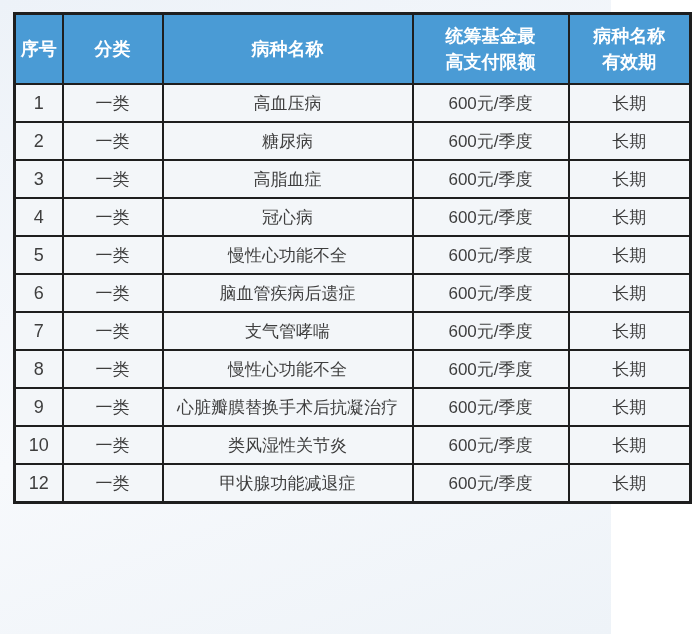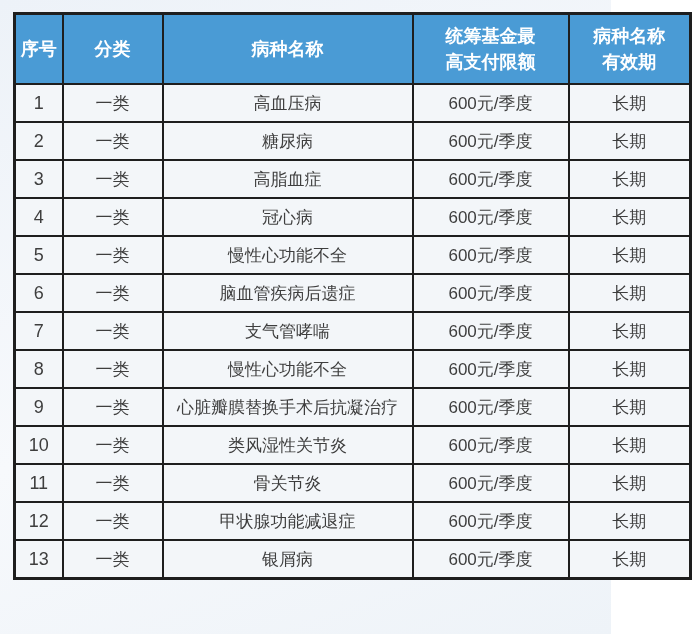--- a/index.html
+++ b/index.html
@@ -117,35 +117,21 @@
         <td>长期</td>
       </tr>
       <tr>
         <td class="col-no">10</td>
         <td>一类</td>
         <td>类风湿性关节炎</td>
         <td>600元/季度</td>
         <td>长期</td>
       </tr>
       <tr>
-        <td class="col-no">11</td>
-        <td>一类</td>
-        <td>骨关节炎</td>
-        <td>600元/季度</td>
-        <td>长期</td>
-      </tr>
-      <tr>
         <td class="col-no">12</td>
         <td>一类</td>
         <td>甲状腺功能减退症</td>
-        <td>600元/季度</td>
-        <td>长期</td>
-      </tr>
-      <tr>
-        <td class="col-no">13</td>
-        <td>一类</td>
-        <td>银屑病</td>
         <td>600元/季度</td>
         <td>长期</td>
       </tr>
     </tbody>
   </table>
 </div>
 
 </body></html>

